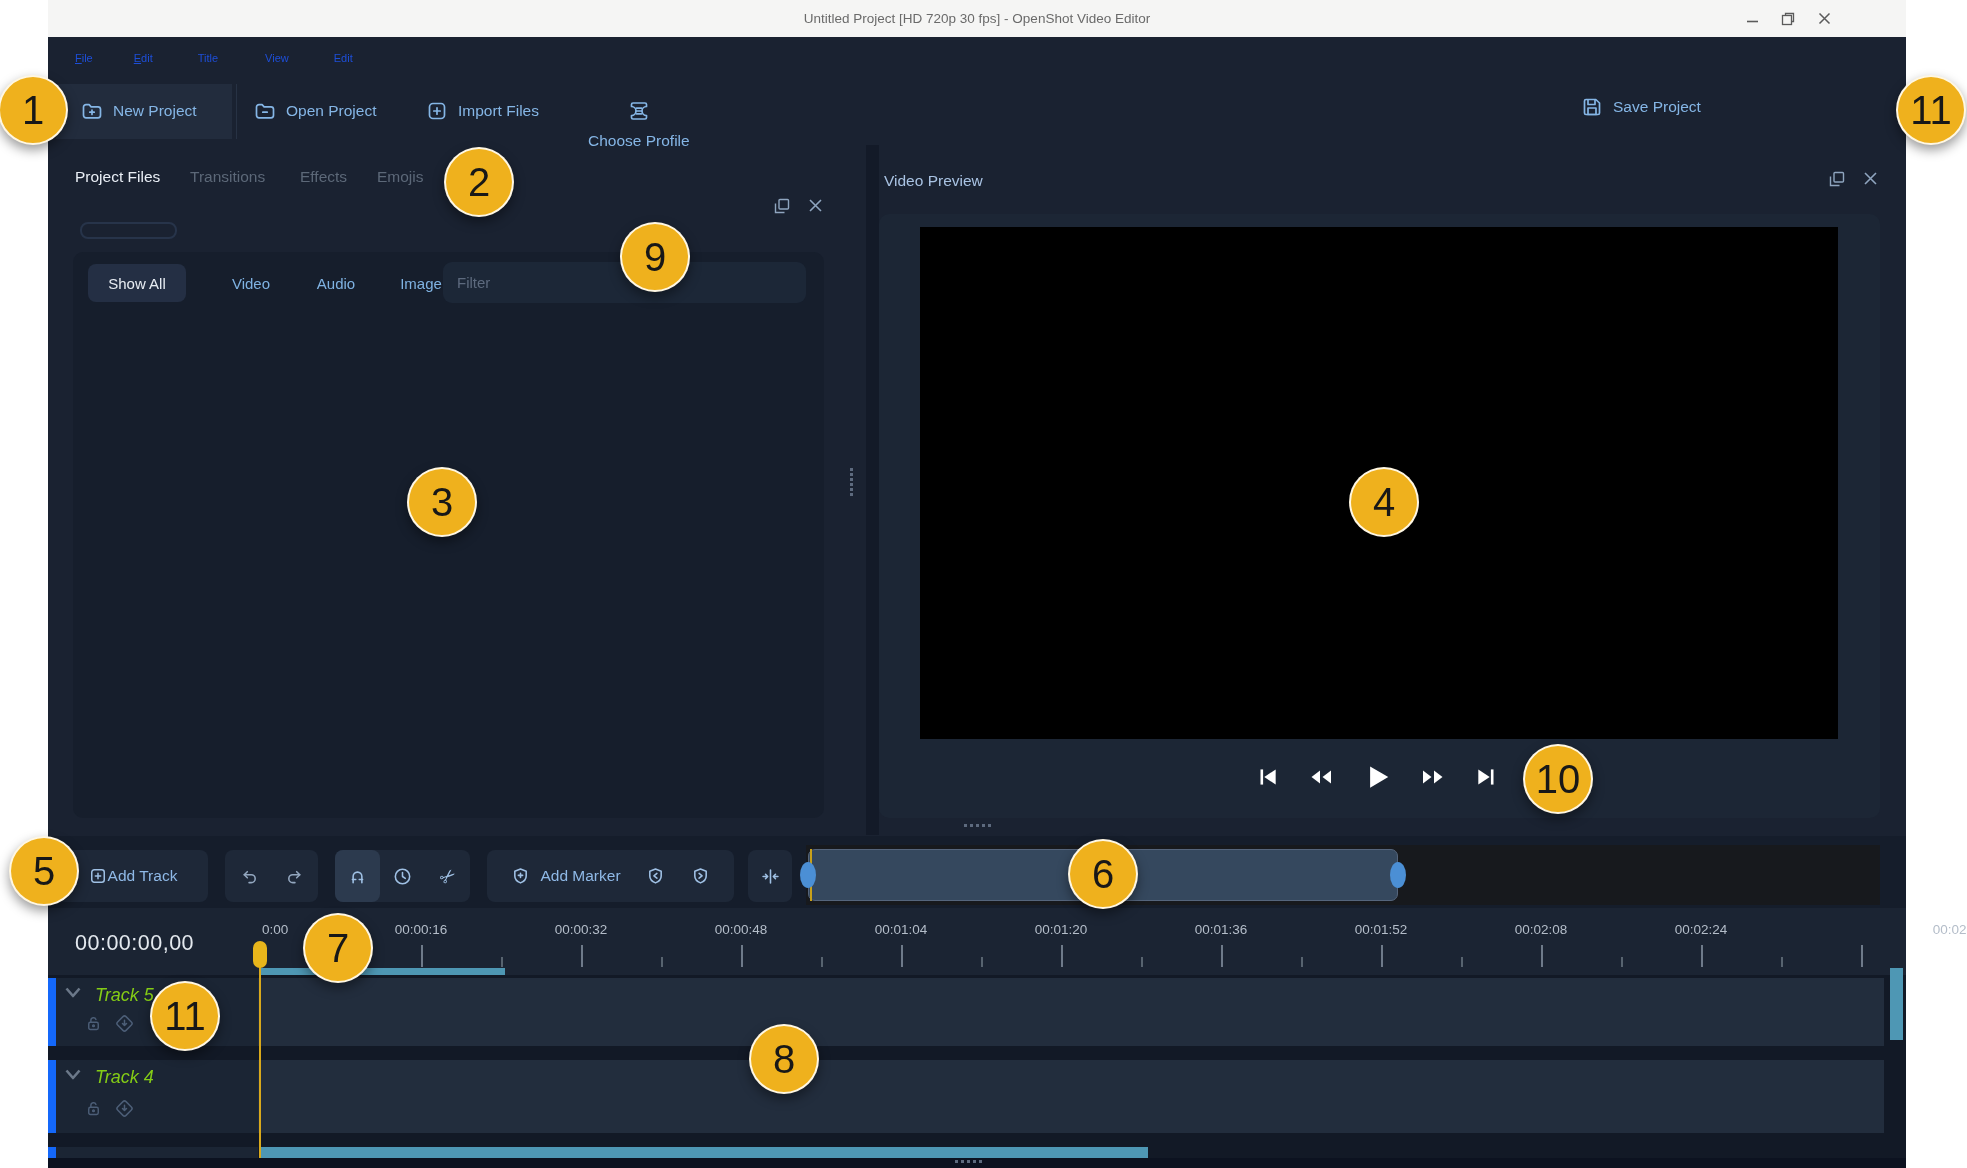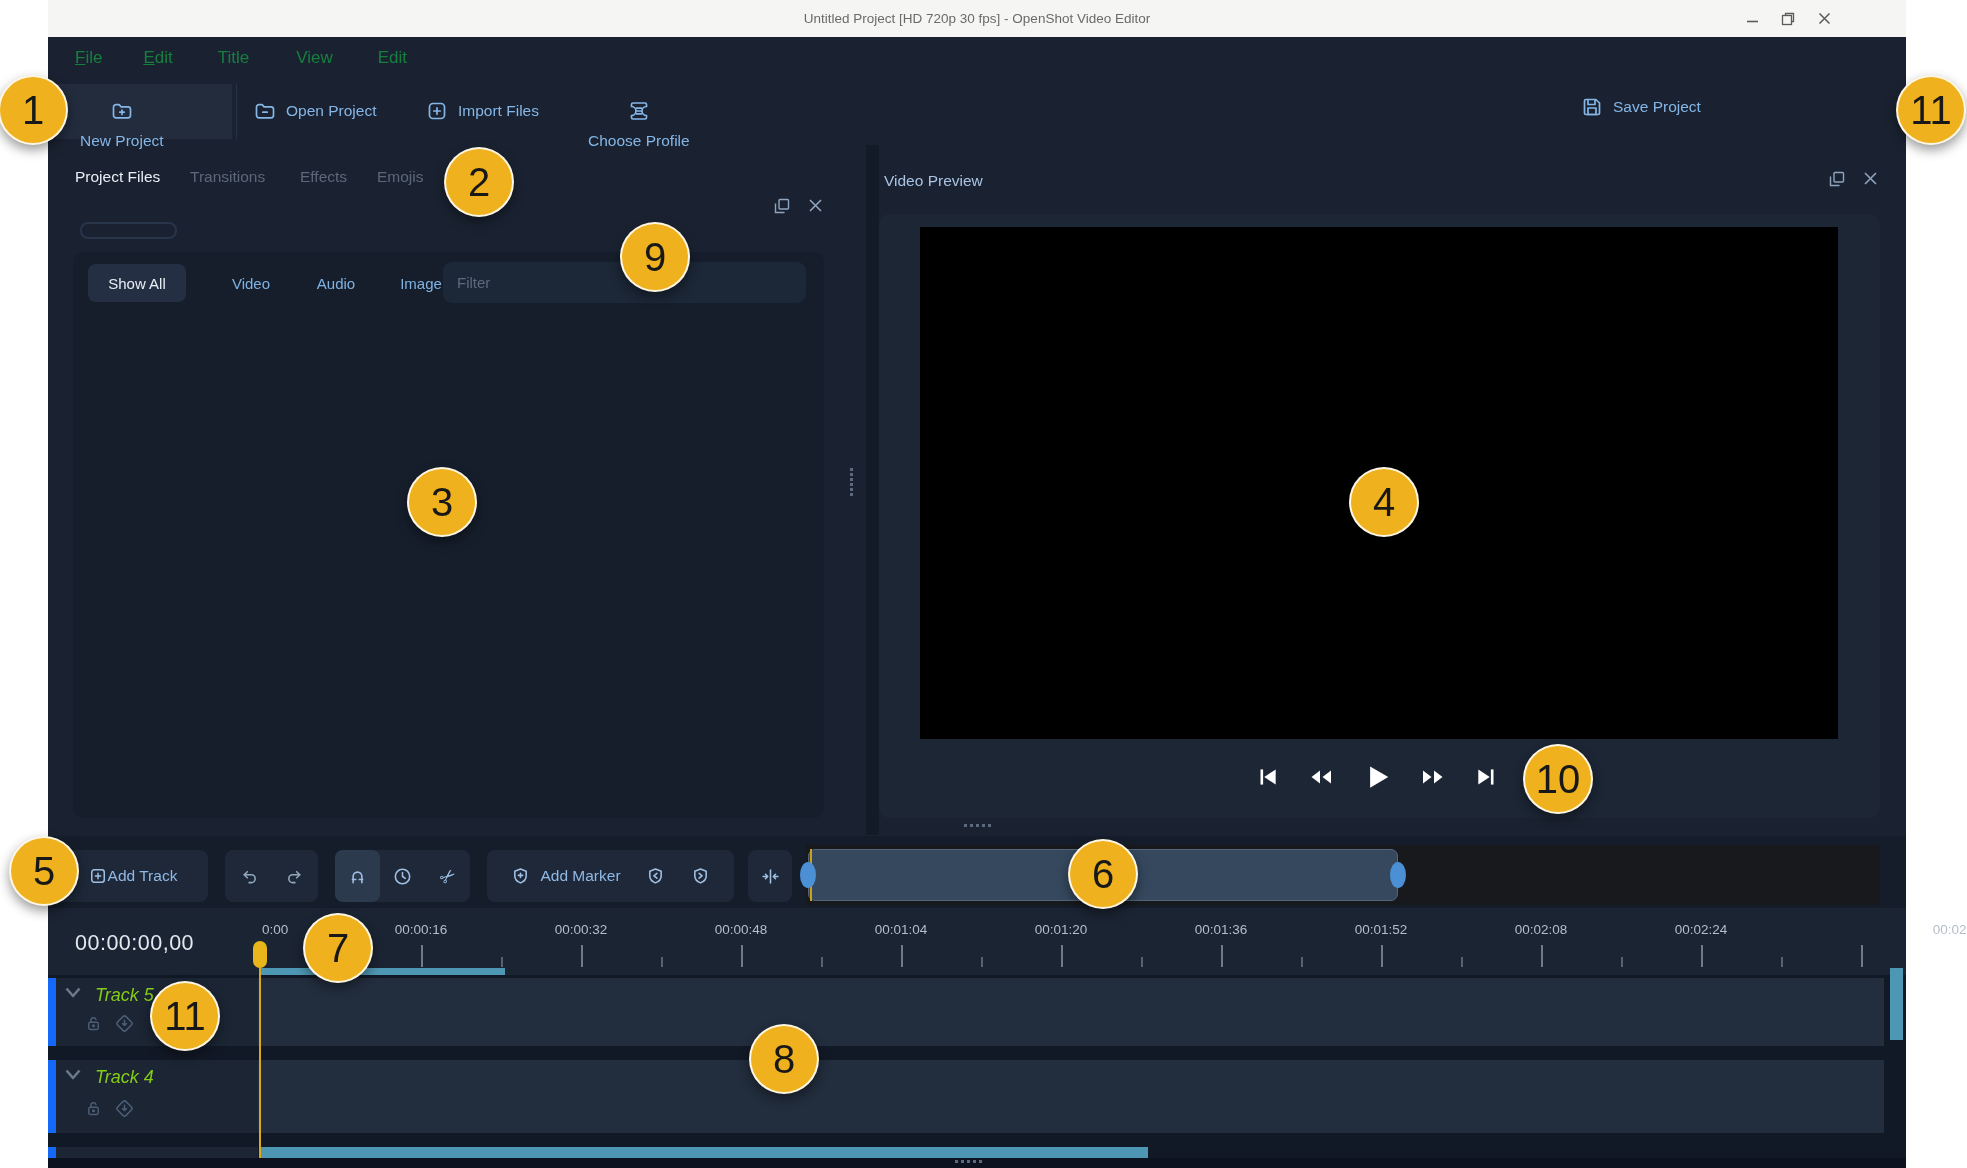--- a/index.html
+++ b/index.html
@@ -10,21 +10,21 @@
 
   
   .window-bg{left:48px;top:0;width:1858px;height:1168px;background:#1a2231;}
   .titlebar{left:48px;top:0;width:1858px;height:37px;background:#f5f5f4;}
   .title-text{width:100%;text-align:center;line-height:37px;font-size:13.5px;color:#6a6a6a;}
   .win-controls{right:75px;top:0;height:37px;display:flex;align-items:center;gap:22px;}
   .wc{width:14px;height:14px;display:flex;align-items:center;justify-content:center;color:#5b5b5b;}
 
   
   .menubar{left:48px;top:37px;width:1858px;height:41px;display:flex;align-items:center;}
-  .menu-item{color:#15803d;font-size:17px;margin-left:0;display:inline-block;}
+  .menu-item{color:#1d4ed8;font-size:11px;margin-left:0;display:inline-block;}
   .u-first::first-letter{text-decoration:underline;}
 
   
   .tb-label{font-size:15.5px;color:#85b6e6;white-space:nowrap;}
   .tb-btn{display:flex;align-items:center;gap:9px;color:#85b6e6;}
   .np-box{left:56px;top:84px;width:176px;height:55px;background:#222c3d;}
   .tb-sep{left:236px;top:84px;width:1px;height:55px;background:#273244;}
   .export-btn{left:1731px;top:77px;width:175px;height:63px;background:#1376fd;display:flex;
               align-items:center;justify-content:center;gap:9px;color:#ffffff;}
   .export-btn .tb-label{color:#fff;}
@@ -133,21 +133,21 @@
     <span class="menu-item u-first" style="margin-left:27px;">File</span>
     <span class="menu-item u-first" style="margin-left:41px;">Edit</span>
     <span class="menu-item" style="margin-left:45px;">Title</span>
     <span class="menu-item" style="margin-left:47px;">View</span>
     <span class="menu-item" style="margin-left:45px;">Edit</span>
   </div>
 
   <div class="abs np-box"></div>
   <div class="abs tb-sep"></div>
 
-  <div class="abs tb-btn" style="left:80px;top:99px;flex-direction:column;">
+  <div class="abs tb-btn" style="left:80px;top:99px;">
     <span>
       <svg width="24" height="24" viewBox="0 0 24 24" fill="none" stroke="currentColor" stroke-width="1.7" stroke-linecap="round" stroke-linejoin="round">
         <path d="M3.5 8.2c0-1.4 1.1-2.5 2.5-2.5h3.1l2 2.1H18c1.4 0 2.5 1.1 2.5 2.5v6c0 1.4-1.1 2.5-2.5 2.5H6c-1.4 0-2.5-1.1-2.5-2.5z"></path>
         <path d="M12 11v4.4M9.8 13.2h4.4"></path>
         </svg>
     </span>
     <span class="tb-label">New Project</span>
   </div>
 
   <div class="abs tb-btn" style="left:253px;top:99px;">

